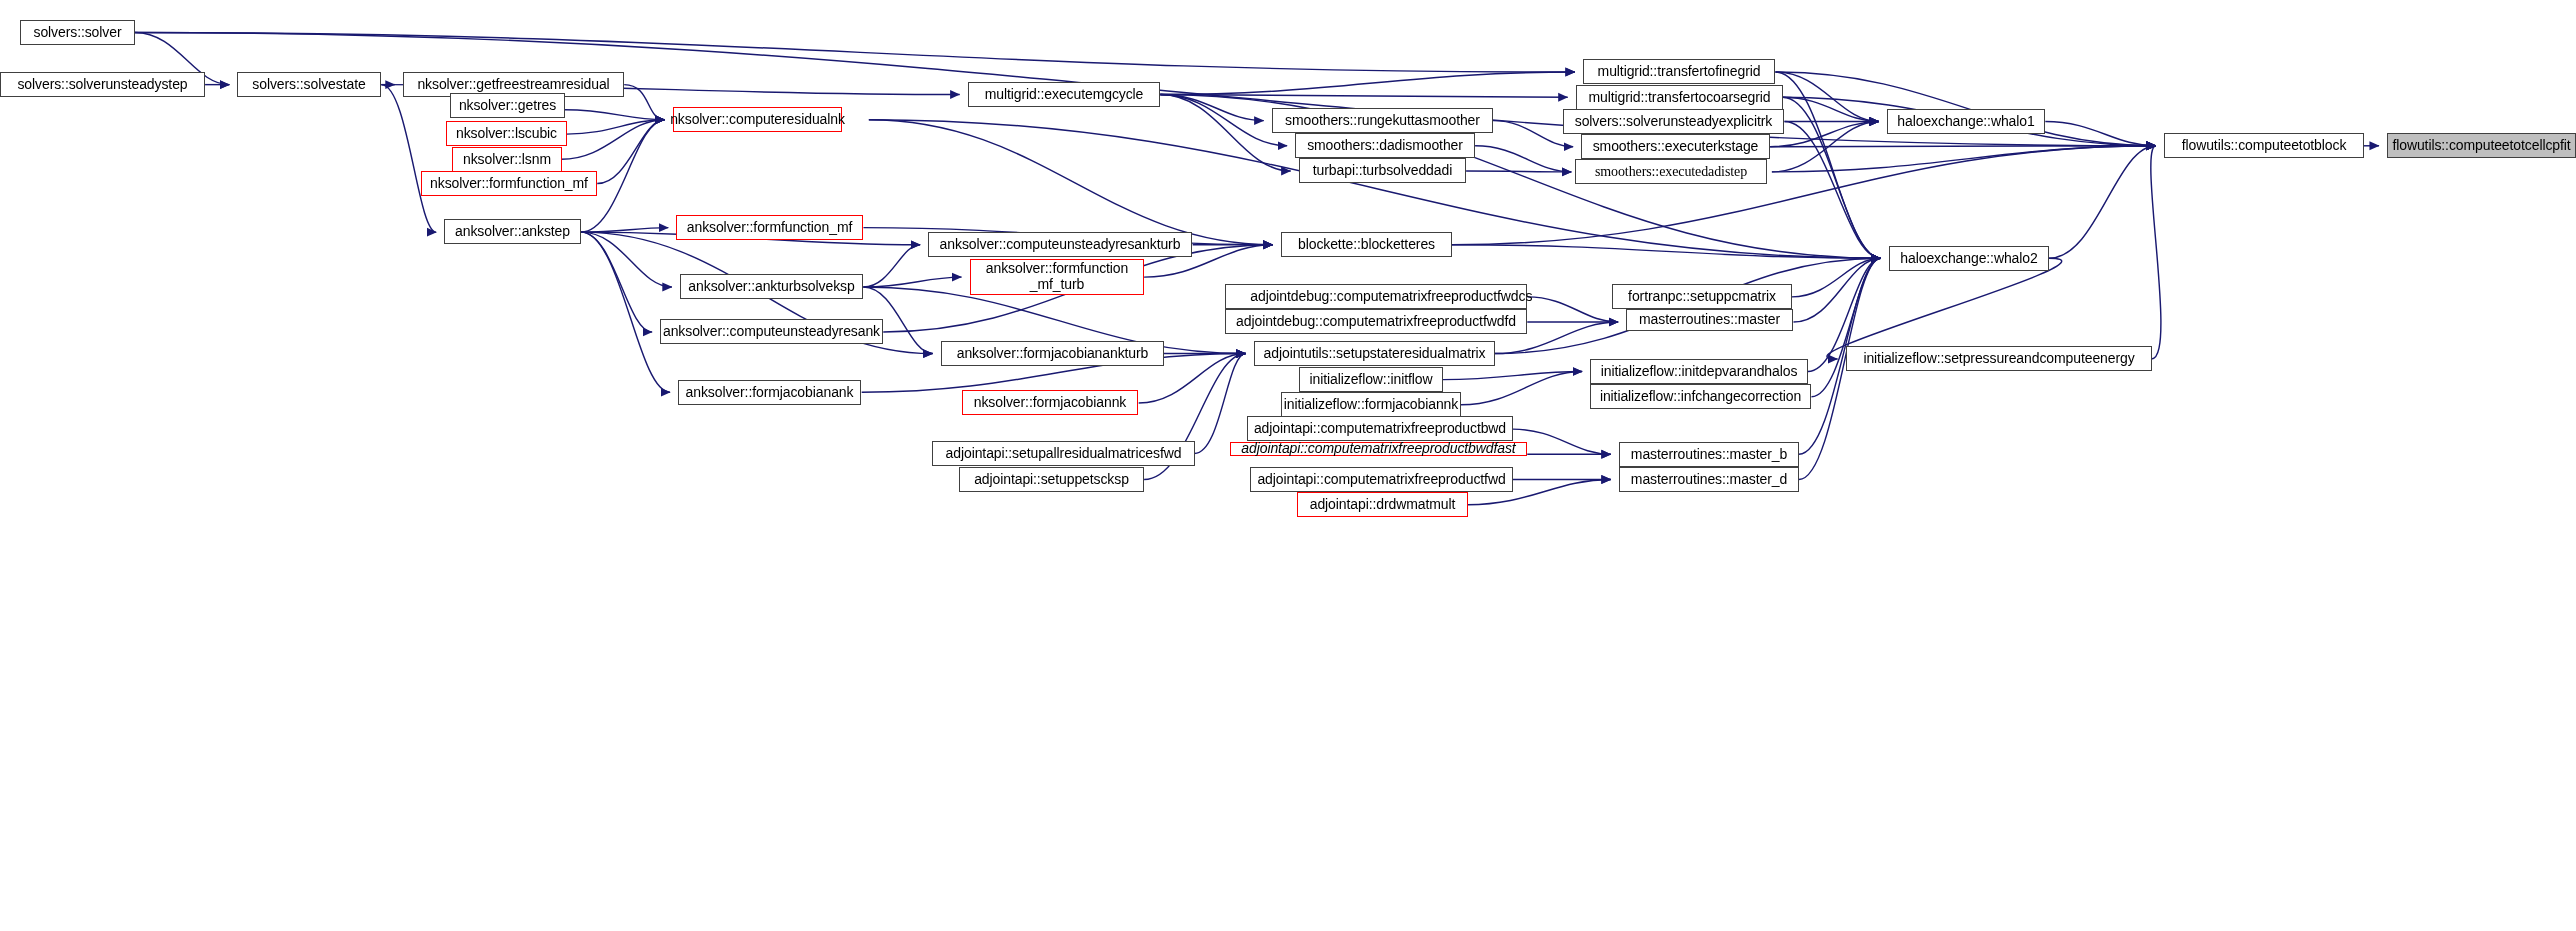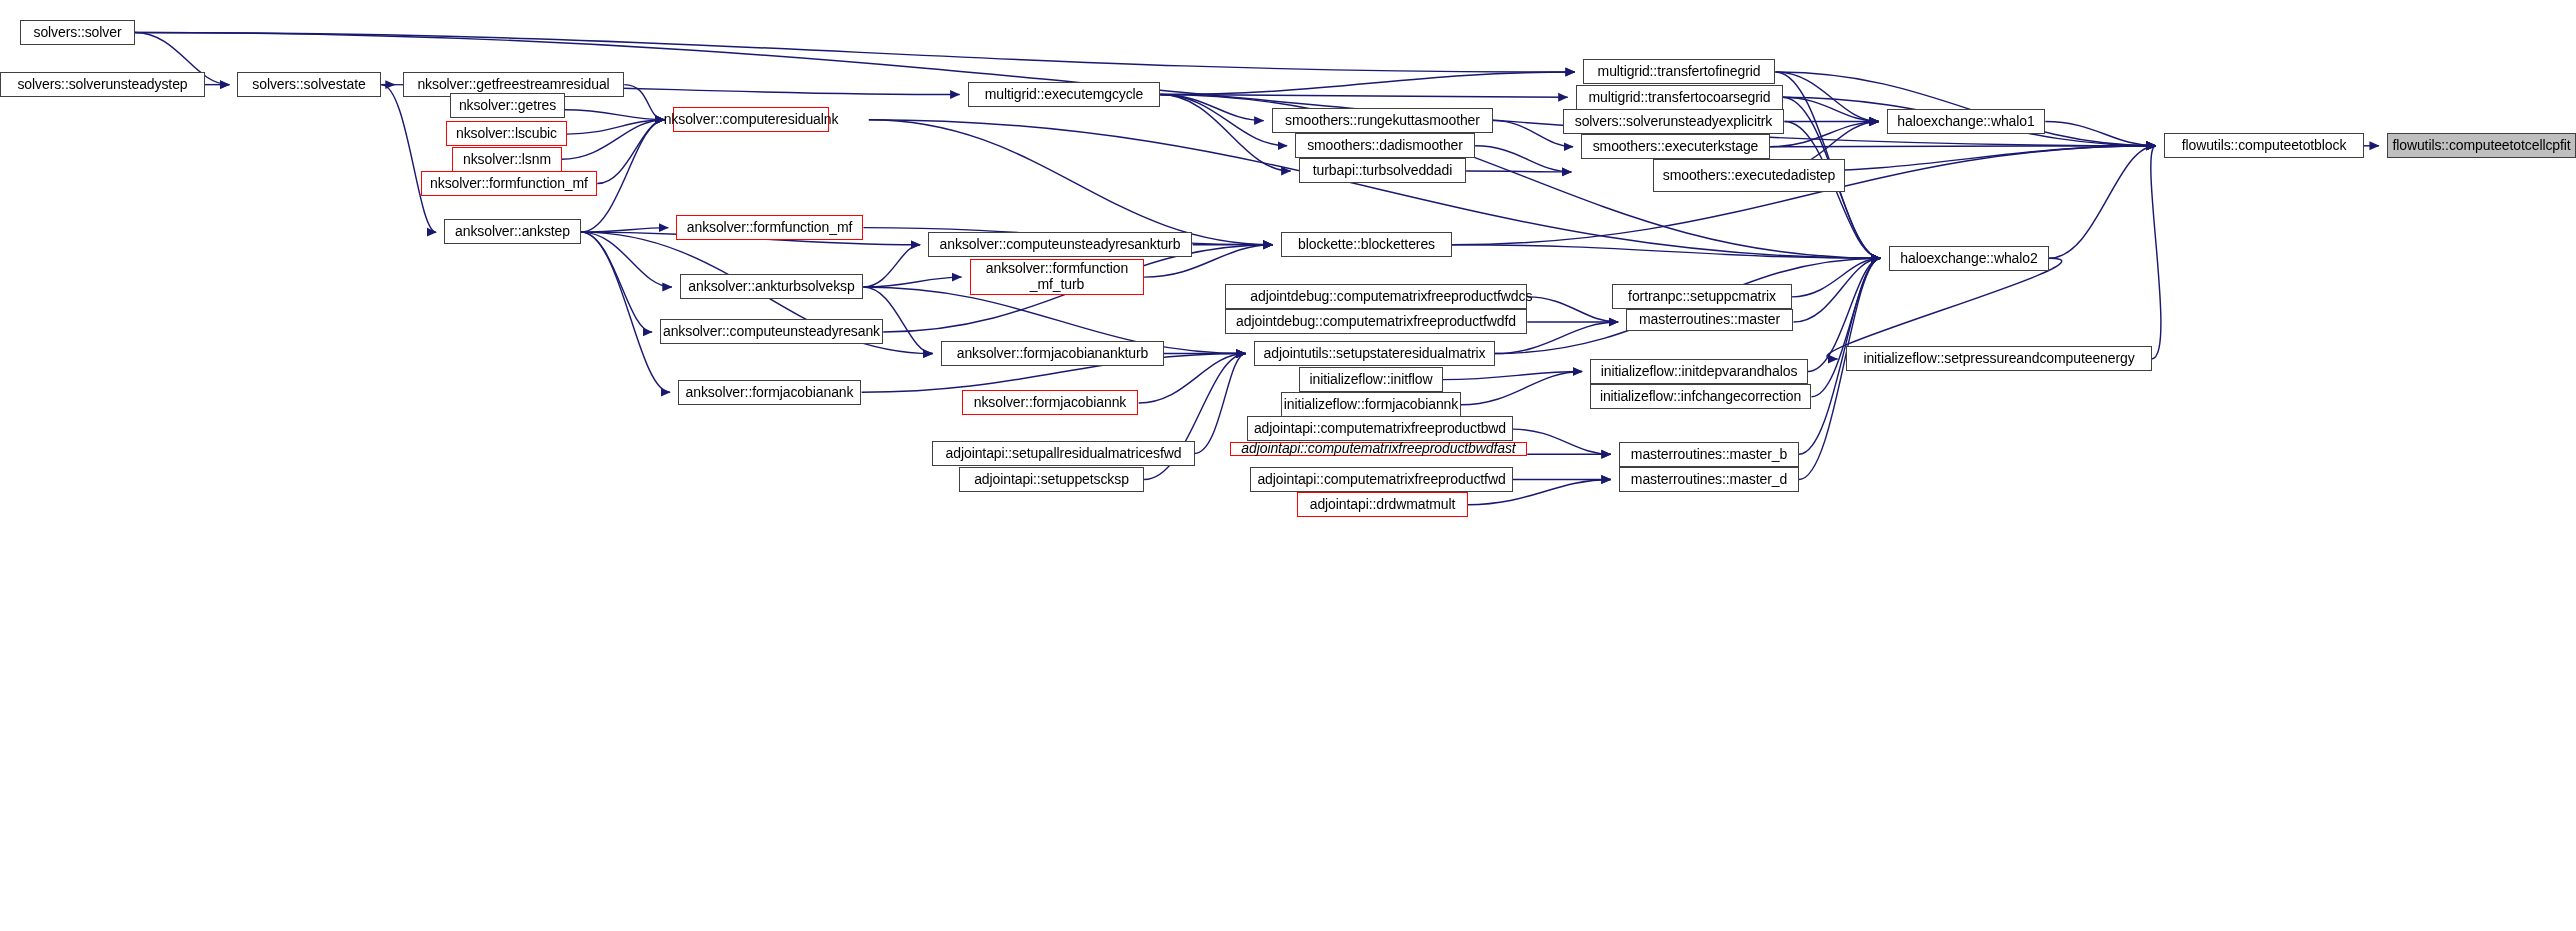--- a/index.html
+++ b/index.html
@@ -137,21 +137,21 @@
       <path d="M 2628 162 L 2645 162" fill="none" stroke="#191970" stroke-width="1.6" marker-end="url(#ah)"></path>
     </svg>
 <div class="node" style="left: 20px; top: 20px; width: 115px; height: 25px;">solvers::solver</div>
     <div class="node" style="left: 0px; top: 72px; width: 205px; height: 25px;">solvers::solverunsteadystep</div>
     <div class="node" style="left: 237px; top: 72px; width: 144px; height: 25px;">solvers::solvestate</div>
     <div class="node" style="left: 403px; top: 72px; width: 221px; height: 25px;">nksolver::getfreestreamresidual</div>
     <div class="node" style="left: 450px; top: 93px; width: 115px; height: 25px;">nksolver::getres</div>
     <div class="node red" style="left: 446px; top: 121px; width: 121px; height: 25px;">nksolver::lscubic</div>
     <div class="node red" style="left: 452px; top: 147px; width: 110px; height: 25px;">nksolver::lsnm</div>
     <div class="node red" style="left: 421px; top: 171px; width: 176px; height: 25px;">nksolver::formfunction_mf</div>
-    <div class="node red" style="left: 673px; top: 107px; width: 156px; height: 25px;">nksolver::computeresidualnk</div>
+    <div class="node red" style="left: 673px; top: 107px; width: 169px; height: 25px;">nksolver::computeresidualnk</div>
     <div class="node" style="left: 444px; top: 219px; width: 137px; height: 25px;">anksolver::ankstep</div>
     <div class="node red" style="left: 676px; top: 215px; width: 187px; height: 25px;">anksolver::formfunction_mf</div>
     <div class="node" style="left: 680px; top: 274px; width: 183px; height: 25px;">anksolver::ankturbsolveksp</div>
     <div class="node" style="left: 660px; top: 319px; width: 223px; height: 25px;">anksolver::computeunsteadyresank</div>
     <div class="node" style="left: 678px; top: 380px; width: 183px; height: 25px;">anksolver::formjacobianank</div>
     <div class="node" style="left: 928px; top: 232px; width: 264px; height: 25px;">anksolver::computeunsteadyresankturb</div>
     <div class="node red" style="left: 970px; top: 259px; width: 174px; height: 36px;">anksolver::formfunction
 _mf_turb</div>
     <div class="node" style="left: 941px; top: 341px; width: 223px; height: 25px;">anksolver::formjacobianankturb</div>
     <div class="node red" style="left: 962px; top: 390px; width: 176px; height: 25px;">nksolver::formjacobiannk</div>
@@ -168,21 +168,21 @@
     <div class="node" style="left: 1299px; top: 367px; width: 144px; height: 25px;">initializeflow::initflow</div>
     <div class="node" style="left: 1281px; top: 392px; width: 180px; height: 25px;">initializeflow::formjacobiannk</div>
     <div class="node" style="left: 1247px; top: 416px; width: 266px; height: 25px;">adjointapi::computematrixfreeproductbwd</div>
     <div class="node red" style="left: 1230px; top: 442px; width: 297px; height: 14px; font-style: italic;">adjointapi::computematrixfreeproductbwdfast</div>
     <div class="node" style="left: 1250px; top: 467px; width: 263px; height: 25px;">adjointapi::computematrixfreeproductfwd</div>
     <div class="node red" style="left: 1297px; top: 492px; width: 171px; height: 25px;">adjointapi::drdwmatmult</div>
     <div class="node" style="left: 1583px; top: 59px; width: 192px; height: 25px;">multigrid::transfertofinegrid</div>
     <div class="node" style="left: 1576px; top: 85px; width: 207px; height: 25px;">multigrid::transfertocoarsegrid</div>
     <div class="node" style="left: 1563px; top: 109px; width: 221px; height: 25px;">solvers::solverunsteadyexplicitrk</div>
     <div class="node" style="left: 1581px; top: 134px; width: 189px; height: 25px;">smoothers::executerkstage</div>
-    <div class="node" style="left: 1653px; top: 159px; width: 192px; height: 33px;">smoothers::executedadistep</div>
+    <div class="node" style="left: 1575px; top: 159px; width: 192px; height: 25px; font-family: Liberation Serif, serif;">smoothers::executedadistep</div>
     <div class="node" style="left: 1887px; top: 109px; width: 158px; height: 25px;">haloexchange::whalo1</div>
     <div class="node" style="left: 1612px; top: 284px; width: 180px; height: 25px;">fortranpc::setuppcmatrix</div>
     <div class="node" style="left: 1626px; top: 309px; width: 167px; height: 22px;">masterroutines::master</div>
     <div class="node" style="left: 1590px; top: 359px; width: 218px; height: 25px;">initializeflow::initdepvarandhalos</div>
     <div class="node" style="left: 1590px; top: 384px; width: 221px; height: 25px;">initializeflow::infchangecorrection</div>
     <div class="node" style="left: 1619px; top: 442px; width: 180px; height: 25px;">masterroutines::master_b</div>
     <div class="node" style="left: 1619px; top: 467px; width: 180px; height: 25px;">masterroutines::master_d</div>
     <div class="node" style="left: 1846px; top: 346px; width: 306px; height: 25px;">initializeflow::setpressureandcomputeenergy</div>
     <div class="node" style="left: 1889px; top: 246px; width: 160px; height: 25px;">haloexchange::whalo2</div>
     <div class="node" style="left: 2164px; top: 133px; width: 200px; height: 25px;">flowutils::computeetotblock</div>

